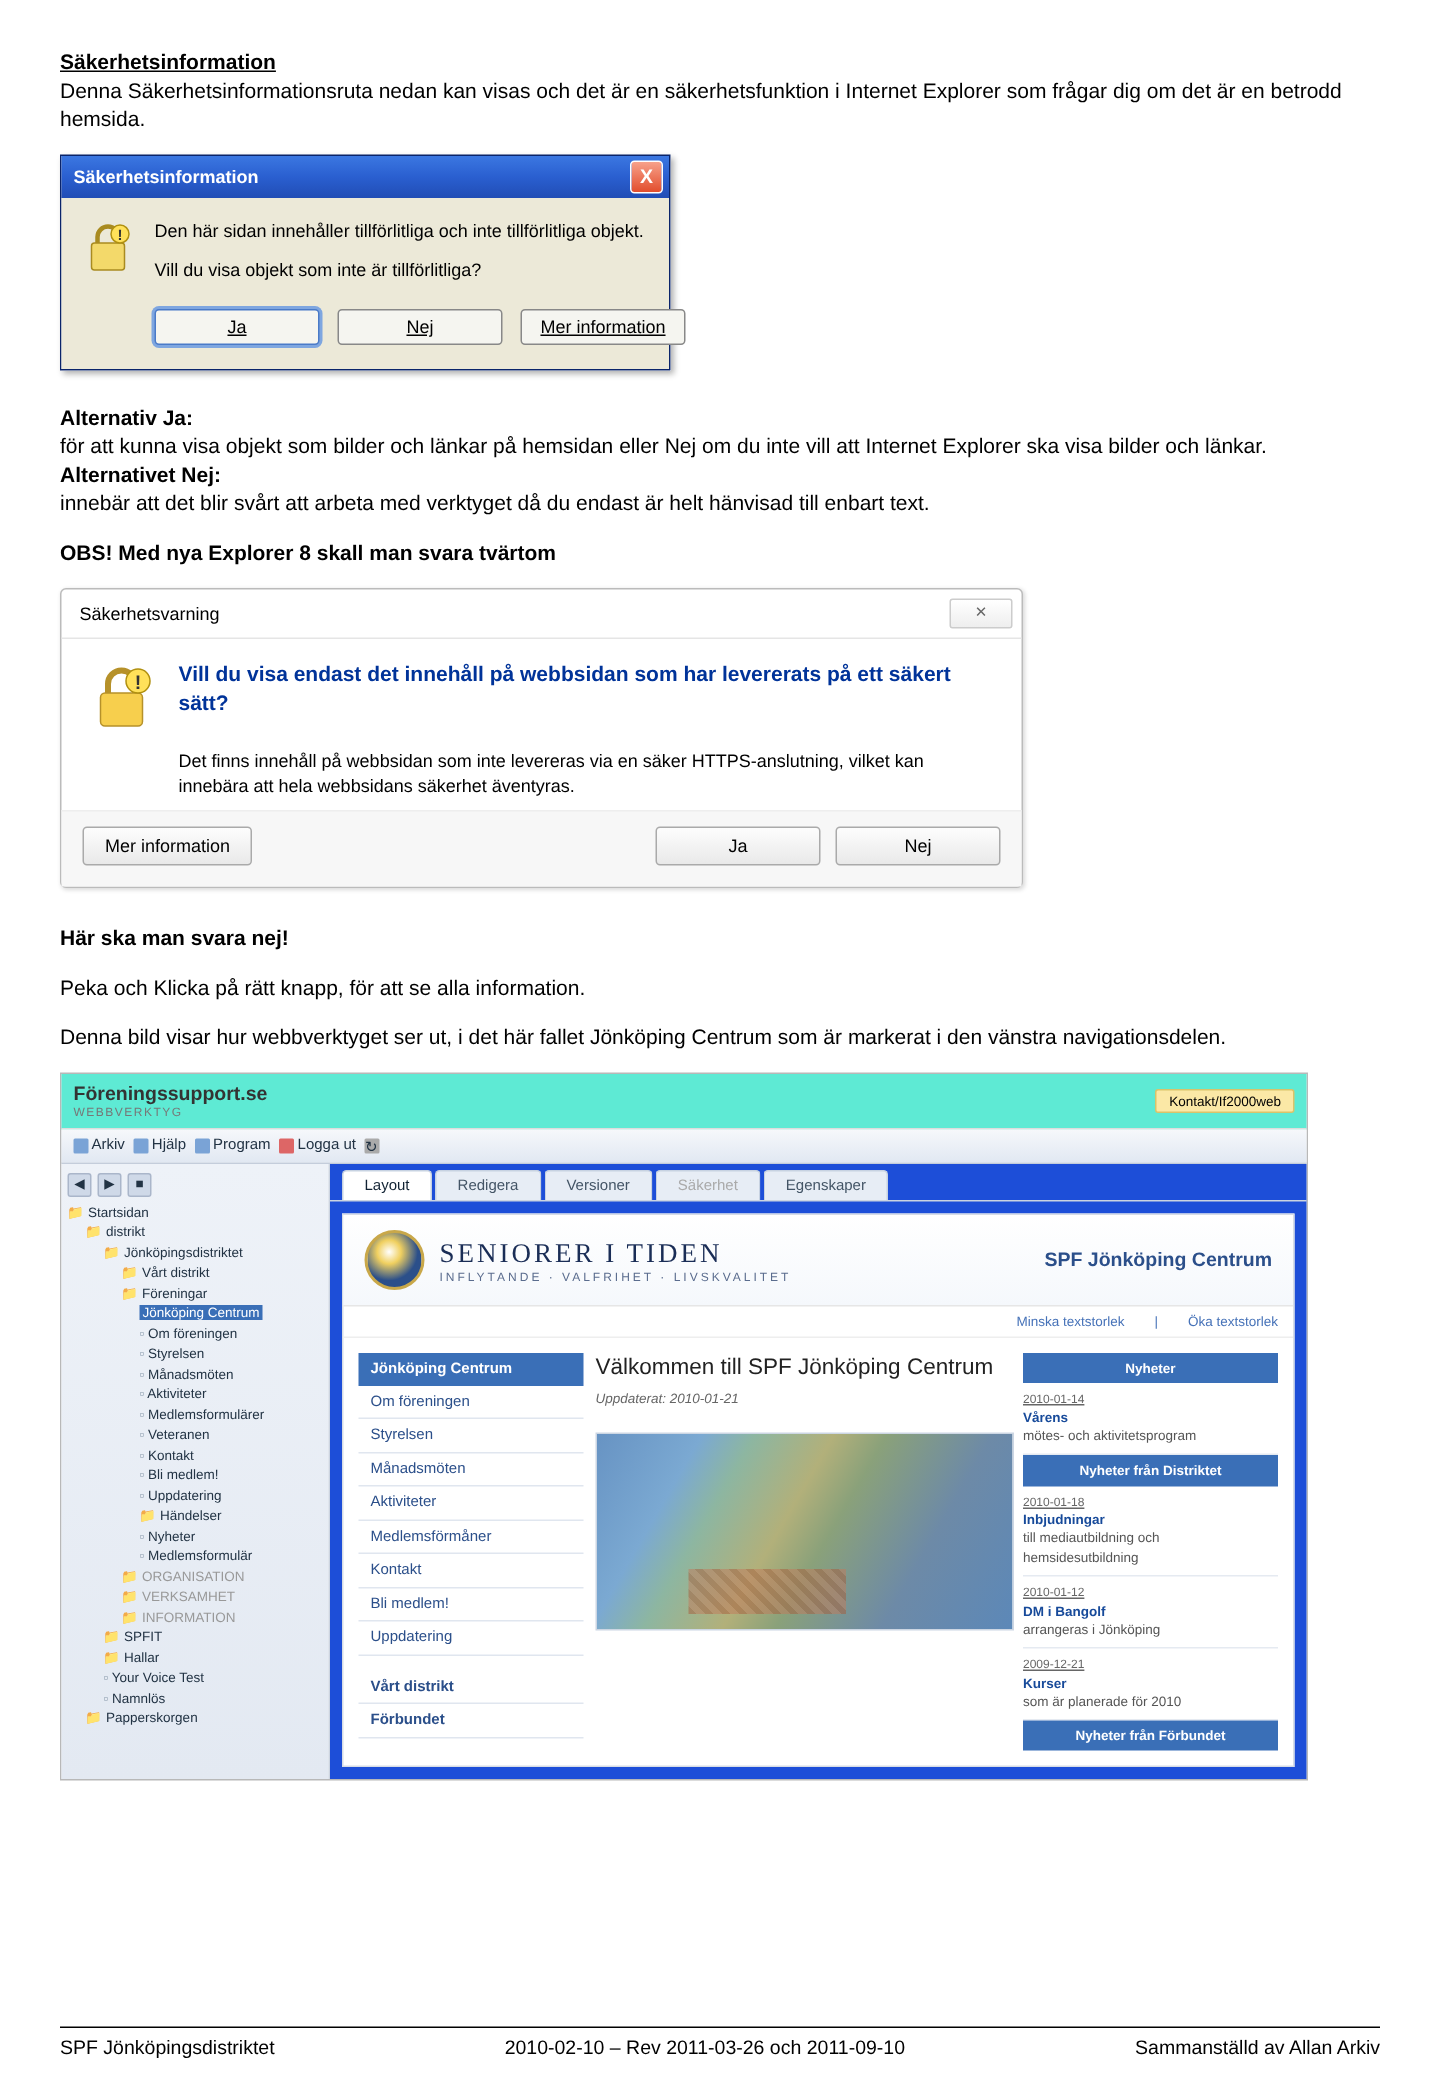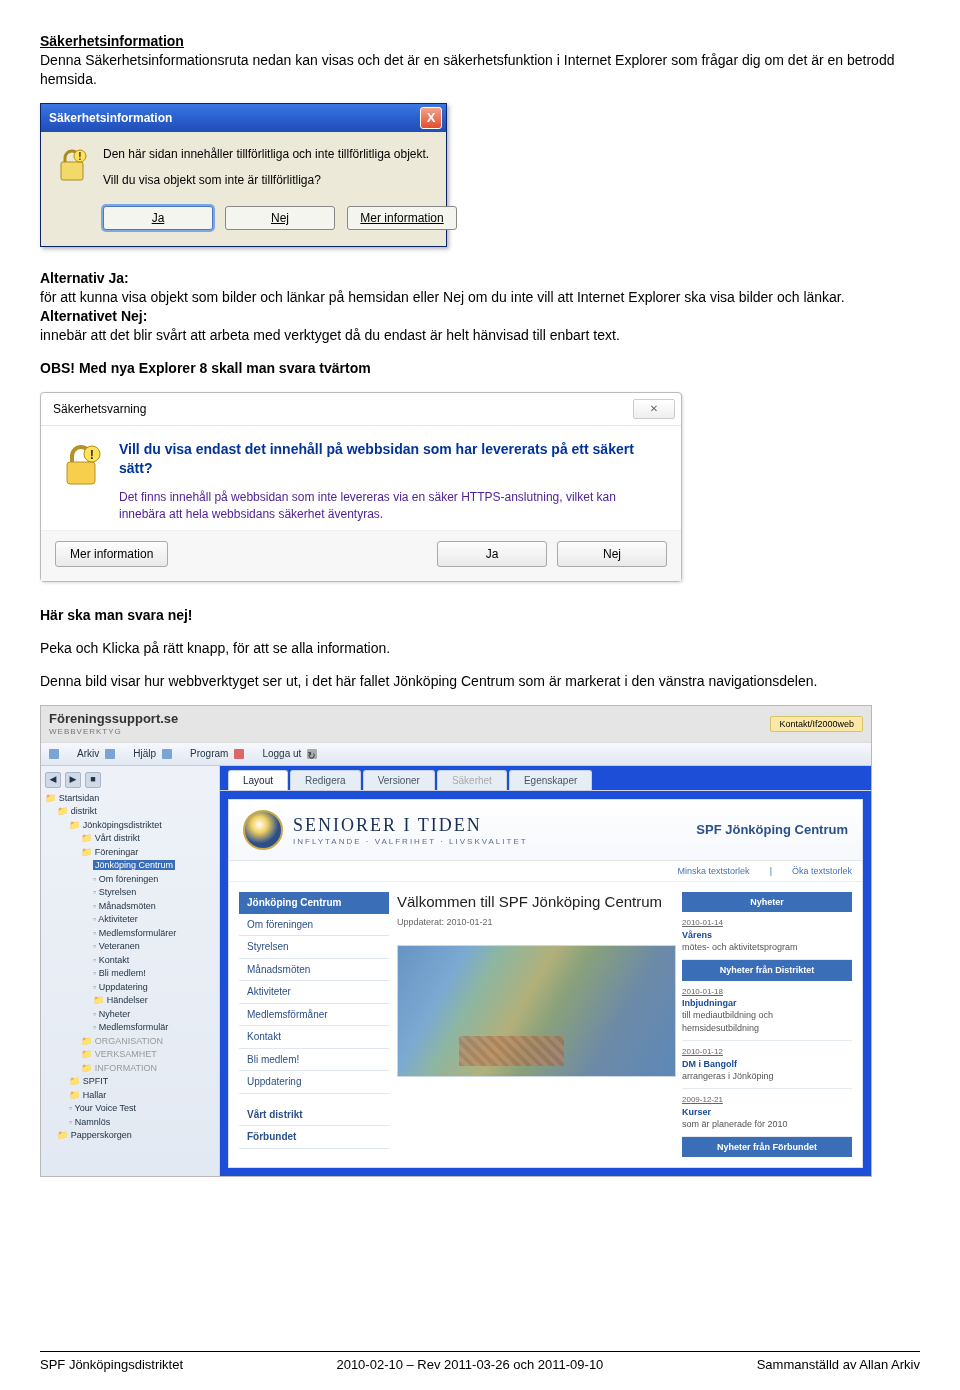--- a/index.html
+++ b/index.html
@@ -96,22 +96,22 @@
     background: linear-gradient(#fff,#eee);
     font-size: 10px;
     color: #666;
   }
   .win7-body {
     display: flex; gap: 16px;
     padding: 14px 18px 8px 18px;
   }
   .win7-lock { width: 44px; height: 50px; flex:0 0 44px; }
   .win7-text { flex:1; }
-  .win7-q { font-weight: bold; font-size: 14px; color: #003399; margin-bottom: 12px; }
-  .win7-desc { color:#4c1d95; }
+  .win7-q { font-weight: bold; font-size: 14px; color: #003399; margin-bottom: 22px; }
+  .win7-desc { color:#000000; }
   .win7-buttons {
     display:flex; justify-content: space-between; align-items:center;
     padding: 10px 14px 14px 14px;
     border-top: 1px solid #eee;
     background: #f7f7f7;
   }
   .win7-right { display:flex; gap:10px; }
   .w7-btn {
     min-width: 80px;
     padding: 4px 14px;
@@ -126,35 +126,35 @@
   .webshot {
     width: 830px;
     border: 1px solid #b8b8b8;
     margin-top: 8px;
     font-size: 10px;
     background: #fff;
   }
   .ws-top {
     display:flex; justify-content: space-between; align-items:center;
     padding: 4px 8px;
-    background: #e5e5e5;
+    background: #5eead4;
     border-bottom: 1px solid #ddd;
   }
   .ws-brand { font-weight: bold; font-size: 13px; color:#333; }
   .ws-brand-sub { font-size: 8px; letter-spacing: 1px; color:#777; }
   .ws-contact {
     background:#fbe8a6; border:1px solid #d9c36a;
     padding:1px 8px; font-size:9px; border-radius:2px;
   }
   .ws-menu {
     display:flex; gap:6px; padding:4px 8px;
     background: linear-gradient(#f6f8fb,#e1e8f2);
     border-bottom:1px solid #c4cddb;
   }
-  .ws-mitem { display:flex; align-items:center; gap:18px; color:#234; }
+  .ws-mitem { display:flex; align-items:center; gap:2px; color:#234; }
   .ws-mitem .mi { width:10px; height:10px; background:#7aa3d6; border-radius:1px; }
   .ws-mitem .mi.red { background:#d66; }
   .ws-mitem .mi.grey { background:#aaa; }
   .ws-main { display:flex; }
   .ws-side {
     width: 170px; flex:0 0 170px;
     background: linear-gradient(#eef2f8,#e3e9f2);
     border-right:1px solid #ccd4e0;
     padding: 6px 4px;
     font-size: 9px;
@@ -201,21 +201,21 @@
 
   .pv-cols { display:flex; gap:8px; padding:10px; }
   .pv-leftnav { width:150px; flex:0 0 150px; font-size:10px; }
   .pv-leftnav .nh { background:#3a6fb7; color:#fff; padding:4px 8px; font-weight:bold; }
   .pv-leftnav .ni { padding:4px 8px; border-bottom:1px solid #e0e6ef; color:#2b4f8a; }
   .pv-leftnav .gap { height:10px; }
   .pv-leftnav .ni.sec { font-weight:bold; }
 
   .pv-center { flex:1; }
   .pv-center .ch { font-size:15px; color:#222; margin-bottom:4px; }
-  .pv-center .upd { font-size:9px; color:#666; margin-bottom:16px; }
+  .pv-center .upd { font-size:9px; color:#666; margin-bottom:16px;font-style:italic; }
   .pv-aerial {
     width:100%; height:130px;
     background:
       linear-gradient(120deg,#6793c3 0%, #7ba9d2 20%, #8db6a1 30%, #b2b07a 45%, #8aa17a 55%, #6d8aa7 75%, #5c88b8 100%);
     border:1px solid #ccd6e3;
     position:relative;
   }
   .pv-aerial::after {
     content:""; position:absolute; left:22%; bottom:10px; width:38%; height:30px;
     background: repeating-linear-gradient(45deg,#a85a3a 0 4px,#c2785a 4px 8px);

